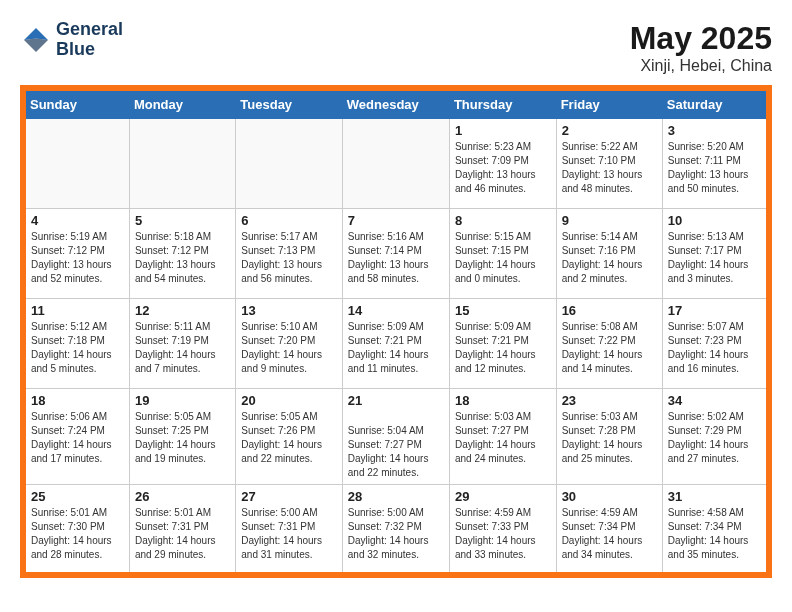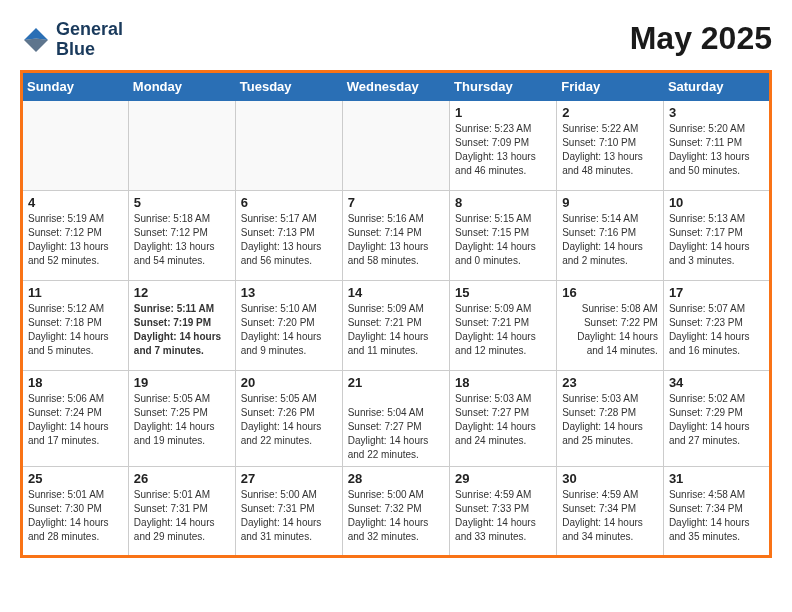--- a/index.html
+++ b/index.html
@@ -40,21 +40,21 @@
       font-weight: bold;
       color: #1a1a1a;
     }
     .location-title {
       font-size: 16px;
       color: #333;
     }
     .calendar {
       width: 100%;
       border-collapse: collapse;
-      border: 3px solid #f97316;
+      border: 6px solid #f97316;
       padding-left: 22px;
     }
     .calendar th {
       background-color: #2a6fb5;
       color: white;
       padding: 6px 4px;
       font-size: 13px;
       font-weight: bold;
       text-align: left;
       border: 1px solid #2a6fb5;
@@ -93,20 +93,21 @@
       <polygon points="20,5 35,20 20,18 5,20" fill="#2a6fb5"></polygon>
       <polygon points="20,18 35,20 20,35 5,20" fill="#1a3a5c" opacity="0.7"></polygon>
     </svg>
     <div class="logo-text">
       <div>General</div>
       <div>Blue</div>
     </div>
   </div>
   <div class="title-block">
     <div class="month-title">May 2025</div>
+    <div class="location-title">Xinji, Hebei, China</div>
   </div>
 </div>
 
 <table class="calendar">
   <thead>
     <tr>
     <th>Sunday</th>
         <th>Monday</th>
         <th>Tuesday</th>
         <th>Wednesday</th>
@@ -197,21 +198,21 @@
       <tr>
         <td>
           <span class="day-num">11</span>
           <div class="cell-content" style="white-space: pre-line;">Sunrise: 5:12 AM
 Sunset: 7:18 PM
 Daylight: 14 hours
 and 5 minutes.</div>
         </td>
         <td>
           <span class="day-num">12</span>
-          <div class="cell-content" style="white-space: pre-line; font-weight: bold;">Sunrise: 5:11 AM
+          <div class="cell-content" style="white-space: pre-line;">Sunrise: 5:11 AM
 Sunset: 7:19 PM
 Daylight: 14 hours
 and 7 minutes.</div>
         </td>
         <td>
           <span class="day-num">13</span>
           <div class="cell-content" style="white-space: pre-line;">Sunrise: 5:10 AM
 Sunset: 7:20 PM
 Daylight: 14 hours
 and 9 minutes.</div>
@@ -225,21 +226,21 @@
         </td>
         <td>
           <span class="day-num">15</span>
           <div class="cell-content" style="white-space: pre-line;">Sunrise: 5:09 AM
 Sunset: 7:21 PM
 Daylight: 14 hours
 and 12 minutes.</div>
         </td>
         <td>
           <span class="day-num">16</span>
-          <div class="cell-content" style="white-space: pre-line; text-align: right;">Sunrise: 5:08 AM
+          <div class="cell-content" style="white-space: pre-line;">Sunrise: 5:08 AM
 Sunset: 7:22 PM
 Daylight: 14 hours
 and 14 minutes.</div>
         </td>
         <td>
           <span class="day-num">17</span>
           <div class="cell-content" style="white-space: pre-line;">Sunrise: 5:07 AM
 Sunset: 7:23 PM
 Daylight: 14 hours
 and 16 minutes.</div>

